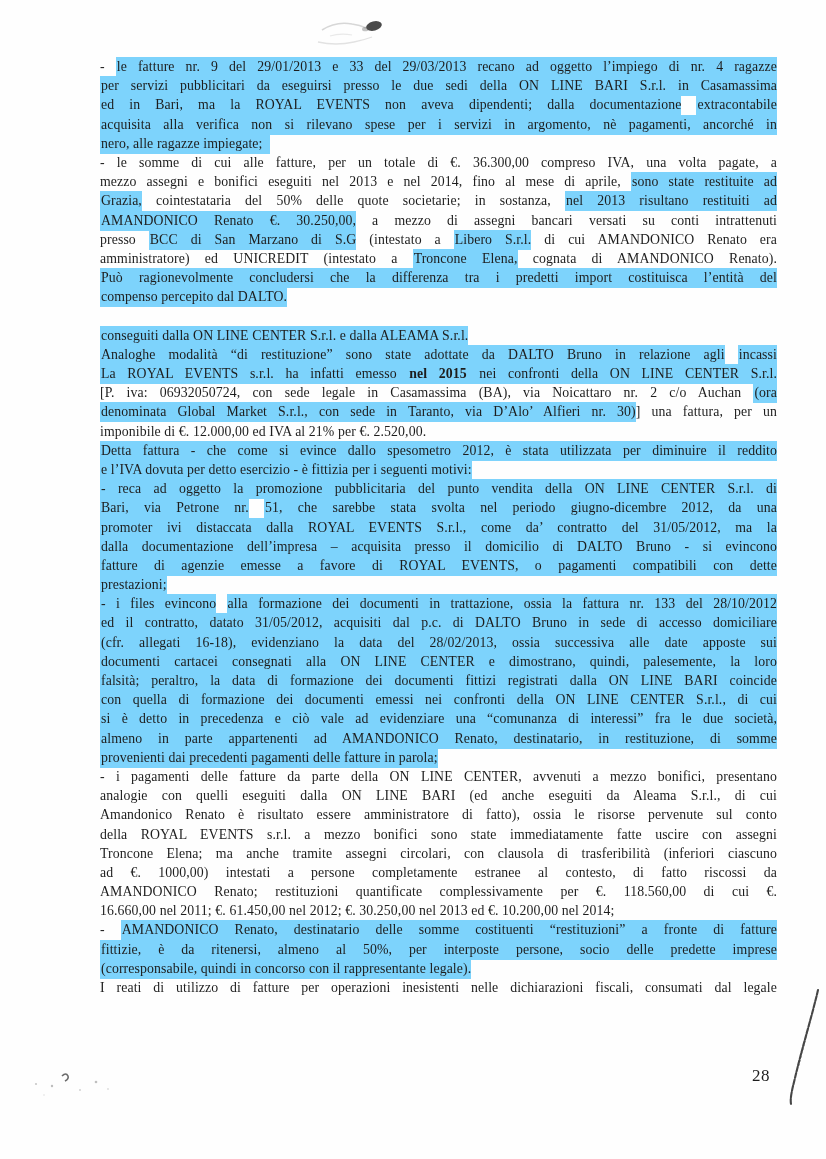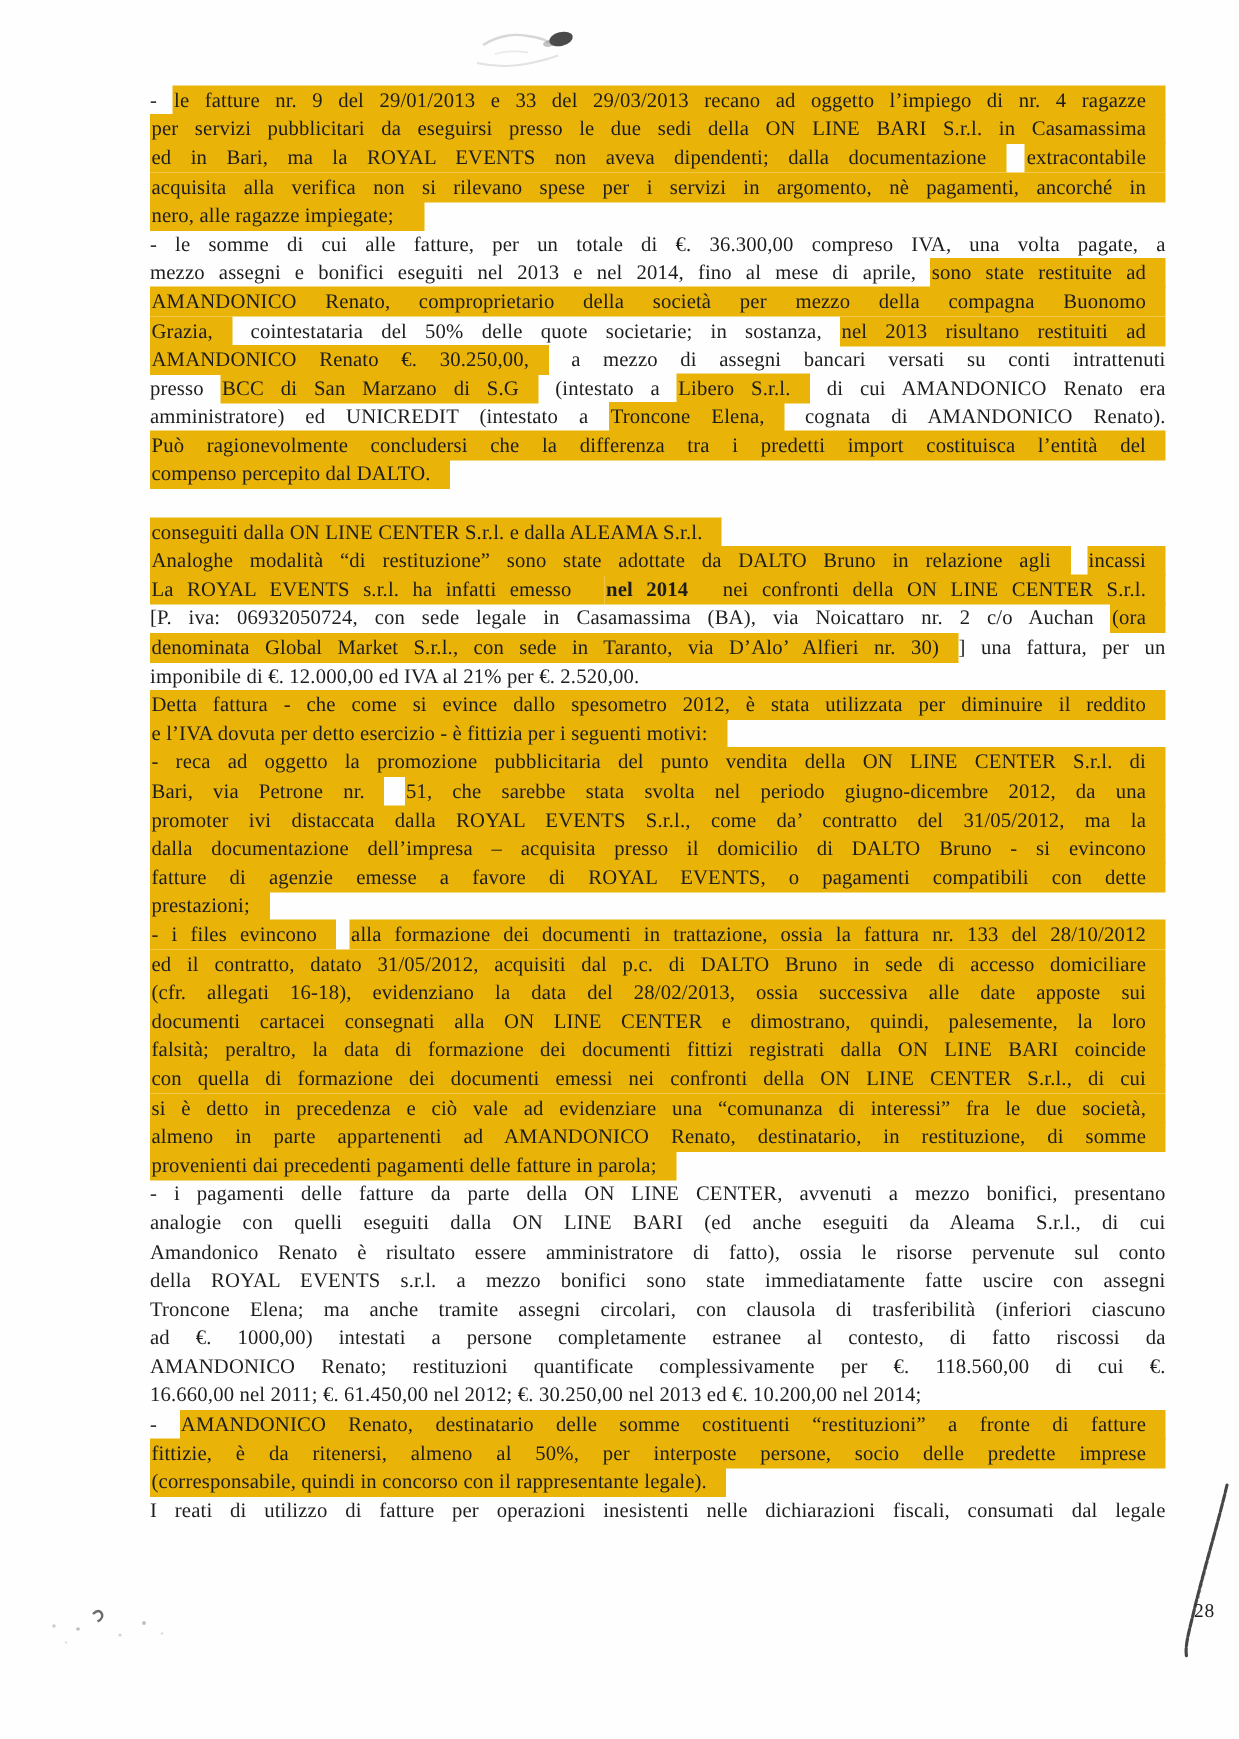--- a/index.html
+++ b/index.html
@@ -14,50 +14,49 @@
     font-size:13.8px;line-height:19.2px;
   }
   .line{
     text-align:justify;
     text-align-last:justify;
     height:19.2px;
     letter-spacing:0.1px;
   }
   .line.lastline{text-align-last:left;}
   .spacer{height:19.2px;}
-  .hl{background:#eab308;padding:2px 13px 3px 1px;}
+  .hl{background:#7dd3fc;padding:2px 0 3px 1px;}
   .b{font-weight:bold;}
   .pagenum{
-    position:absolute;left:796px;top:1066px;
-    font-size:13px;letter-spacing:0.5px;
+    position:absolute;left:752px;top:1066px;
+    font-size:17px;letter-spacing:0.5px;
   }
   .mark{position:absolute;}
 </style>
 </head>
 <body>
 
 <div class="doc">
     <div class="line"><span>- </span><span class="hl">le fatture nr. 9 del  29/01/2013 e  33 del 29/03/2013 recano ad oggetto l’impiego di nr. 4 ragazze</span></div>
     <div class="line"><span class="hl">per servizi pubblicitari da eseguirsi presso le due sedi della ON LINE BARI S.r.l. in Casamassima</span></div>
     <div class="line"><span class="hl">ed in Bari, ma la ROYAL EVENTS non aveva dipendenti; dalla documentazione</span><span>  </span><span class="hl">extracontabile</span></div>
     <div class="line"><span class="hl">acquisita alla verifica non si rilevano spese  per i servizi in argomento, nè pagamenti, ancorché in</span></div>
     <div class="line lastline"><span class="hl">nero, alle ragazze impiegate; &nbsp;</span></div>
     <div class="line"><span>- le somme di cui alle fatture, per un totale di €. 36.300,00 compreso IVA, una volta  pagate, a</span></div>
     <div class="line"><span>mezzo assegni e bonifici eseguiti nel  2013 e nel 2014, fino al mese di aprile, </span><span class="hl">sono state restituite ad</span></div>
-    <div class="line"><span class="hl">AMANDONICO Renato, comproprietario della società per mezzo della compagna Buonomo</span></div>
     <div class="line"><span class="hl">Grazia,</span><span> cointestataria del 50% delle quote societarie; in sostanza, </span><span class="hl">nel 2013 risultano restituiti ad</span></div>
     <div class="line"><span class="hl">AMANDONICO Renato €. 30.250,00,</span><span> a mezzo di assegni bancari versati su conti intrattenuti</span></div>
     <div class="line"><span>presso </span><span class="hl">BCC di San Marzano di S.G</span><span> (intestato a </span><span class="hl">Libero S.r.l.</span><span> di cui AMANDONICO Renato era</span></div>
     <div class="line"><span>amministratore) ed UNICREDIT (intestato a </span><span class="hl">Troncone Elena,</span><span> cognata di AMANDONICO Renato).</span></div>
     <div class="line"><span class="hl">Può ragionevolmente concludersi che la differenza tra i predetti import costituisca l’entità del</span></div>
     <div class="line lastline"><span class="hl">compenso percepito dal DALTO.</span></div>
     <div class="spacer"></div>
     <div class="line lastline"><span class="hl">conseguiti dalla ON LINE CENTER S.r.l. e dalla ALEAMA S.r.l.</span></div>
     <div class="line"><span class="hl">Analoghe modalità “di restituzione” sono state adottate da DALTO Bruno in relazione agli</span><span> </span><span class="hl">incassi</span></div>
-    <div class="line"><span class="hl">La ROYAL EVENTS s.r.l. ha infatti emesso </span><span class="hl b">nel 2014</span><span class="hl"> nei confronti della ON LINE CENTER S.r.l.</span></div>
+    <div class="line"><span class="hl">La ROYAL EVENTS s.r.l. ha infatti emesso </span><span class="hl b">nel 2015</span><span class="hl"> nei confronti della ON LINE CENTER S.r.l.</span></div>
     <div class="line"><span>[P. iva: 06932050724, con sede legale in Casamassima (BA), via Noicattaro nr. 2 c/o Auchan </span><span class="hl">(ora</span></div>
     <div class="line"><span class="hl">denominata Global Market S.r.l.,  con sede in Taranto, via D’Alo’ Alfieri nr. 30)</span><span>] una fattura, per un</span></div>
     <div class="line lastline"><span>imponibile di €. 12.000,00 ed IVA al 21% per €. 2.520,00.</span></div>
     <div class="line"><span class="hl">Detta fattura - che come si evince dallo spesometro 2012, è stata utilizzata per  diminuire il reddito</span></div>
     <div class="line lastline"><span class="hl">e l’IVA dovuta per detto esercizio -  è fittizia per i seguenti motivi:</span></div>
     <div class="line"><span class="hl">- reca ad oggetto la promozione pubblicitaria del punto vendita della ON LINE CENTER S.r.l. di</span></div>
     <div class="line"><span class="hl">Bari, via Petrone nr.</span><span>  </span><span class="hl">51, che sarebbe stata svolta nel periodo giugno-dicembre 2012, da una</span></div>
     <div class="line"><span class="hl">promoter ivi distaccata dalla ROYAL EVENTS S.r.l., come da’ contratto del 31/05/2012, ma la</span></div>
     <div class="line"><span class="hl">dalla documentazione dell’impresa – acquisita presso il domicilio di DALTO Bruno - si evincono</span></div>
     <div class="line"><span class="hl">fatture  di agenzie   emesse a favore di ROYAL EVENTS, o pagamenti compatibili con dette</span></div>

